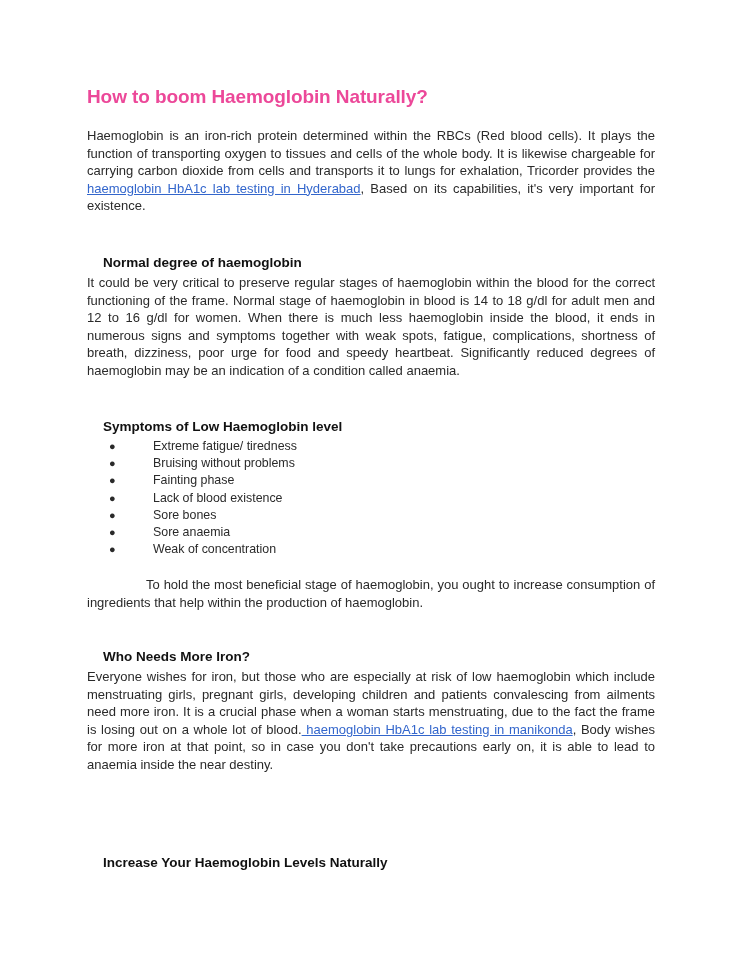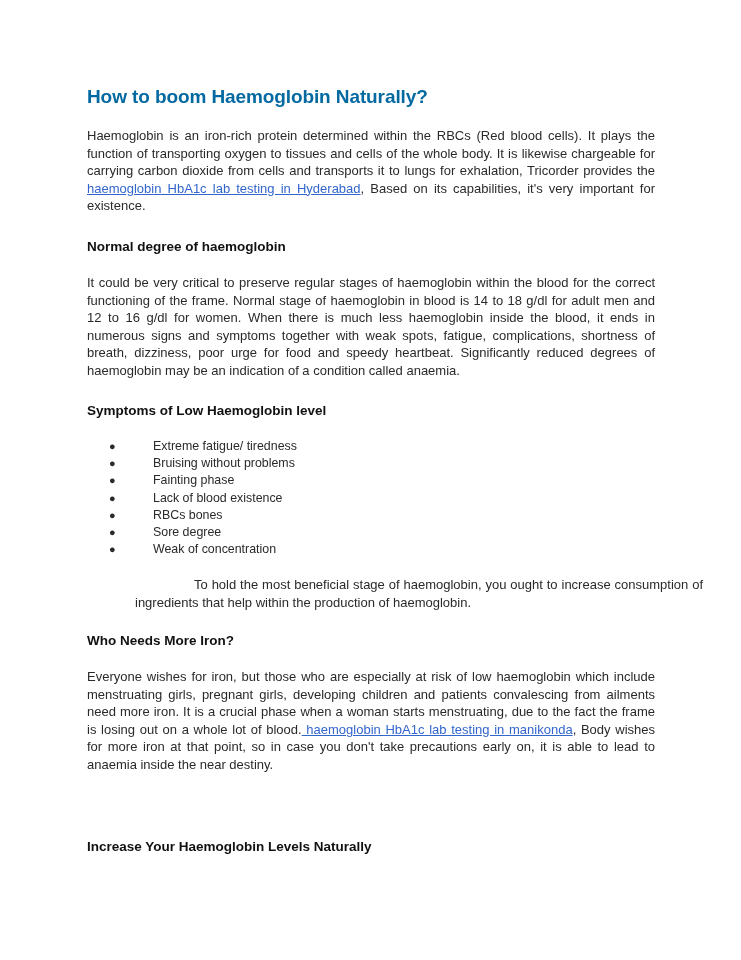--- a/index.html
+++ b/index.html
@@ -1,20 +1,20 @@
 <!DOCTYPE html>
 <html><head>
 <meta charset="utf-8">
 <style>
   html, body { margin: 0; padding: 0; background: #ffffff; }
   body { width: 741px; height: 960px; position: relative; overflow: hidden;
          font-family: "Liberation Sans", sans-serif; color: #222222; }
   .page { position: absolute; left: 87px; top: 0; width: 568px; }
-  h1 { position: absolute; left: 0; top: 86px; margin: 0; font-size: 19px; font-weight: bold; color: #0369a1; white-space: nowrap; letter-spacing: -0.1px; }
-  h2 { position: absolute; left: 0; margin: 0; font-size: 13.5px; font-weight: bold; color: #111; white-space: nowrap; }
+  h1 { position: absolute; left: 0; top: 86px; margin: 0; font-size: 19px; font-weight: bold; color: #ec4899; white-space: nowrap; letter-spacing: -0.1px; }
+  h2 { position: absolute; left: 0; margin: 16px; font-size: 13.5px; font-weight: bold; color: #111; white-space: nowrap; }
   p { position: absolute; left: 0; width: 568px; margin: 0; font-size: 13px; line-height: 17.6px; text-align: justify; color: #2a2a2a; }
   a { color: #3366cc; text-decoration: underline; }
   ul { position: absolute; left: 0; top: 438px; margin: 0; padding: 0; list-style: none; }
   ul li { position: relative; font-size: 12.4px; line-height: 17.2px; padding-left: 66px; color: #2a2a2a; }
   ul li .bullet { position: absolute; left: 22px; top: 0; font-size: 11px; }
 </style>
 </head>
 <body>
 
 <div class="page">
@@ -24,24 +24,24 @@
 
   <h2 style="top:239px;">Normal degree of haemoglobin</h2>
   <p style="top:274px;">It could be very critical to preserve regular stages of haemoglobin within the blood for the correct functioning of the frame. Normal stage of haemoglobin in blood is 14 to 18 g/dl for adult men and 12 to 16 g/dl for women. When there is much less haemoglobin inside the blood, it ends in numerous signs and symptoms together with weak spots, fatigue, complications, shortness of breath, dizziness, poor urge for food and speedy heartbeat. Significantly reduced degrees of haemoglobin may be an indication of a condition called anaemia.</p>
 
   <h2 style="top:403px;">Symptoms  of Low  Haemoglobin level</h2>
   <ul>
     <li><span class="bullet">●</span><span>Extreme fatigue/ tiredness</span></li>
     <li><span class="bullet">●</span><span>Bruising without  problems</span></li>
     <li><span class="bullet">●</span><span>Fainting phase</span></li>
     <li><span class="bullet">●</span><span>Lack of blood existence</span></li>
-    <li><span class="bullet">●</span><span>RBCs bones</span></li>
-    <li><span class="bullet">●</span><span>Sore degree</span></li>
+    <li><span class="bullet">●</span><span>Sore bones</span></li>
+    <li><span class="bullet">●</span><span>Sore anaemia</span></li>
     <li><span class="bullet">●</span><span>Weak of concentration</span></li>
   </ul>
 
-  <p style="top:576px; text-indent:59px;margin-left:48px;">To hold the most beneficial stage of haemoglobin, you ought to increase consumption of ingredients that help within  the  production of haemoglobin.</p>
+  <p style="top:576px; text-indent:59px;">To hold the most beneficial stage of haemoglobin, you ought to increase consumption of ingredients that help within  the  production of haemoglobin.</p>
 
   <h2 style="top:633px;text-align:center;">Who Needs More Iron?</h2>
   <p style="top:668px;"><span>Everyone wishes for iron, but those who are especially at risk of low haemoglobin which include menstruating girls, pregnant girls, developing children and patients convalescing from ailments need more iron. It is a crucial phase when a woman starts menstruating, due to the fact the frame is losing out on a whole lot of blood.</span><a href="#"> haemoglobin HbA1c lab testing in manikonda</a><span>, Body wishes for more iron at that point, so in case you don't take precautions early on, it is able to lead to anaemia inside the near destiny.</span></p>
 
   <h2 style="top:839px;">Increase Your Haemoglobin Levels Naturally</h2>
 </div>
 
 </body></html>

